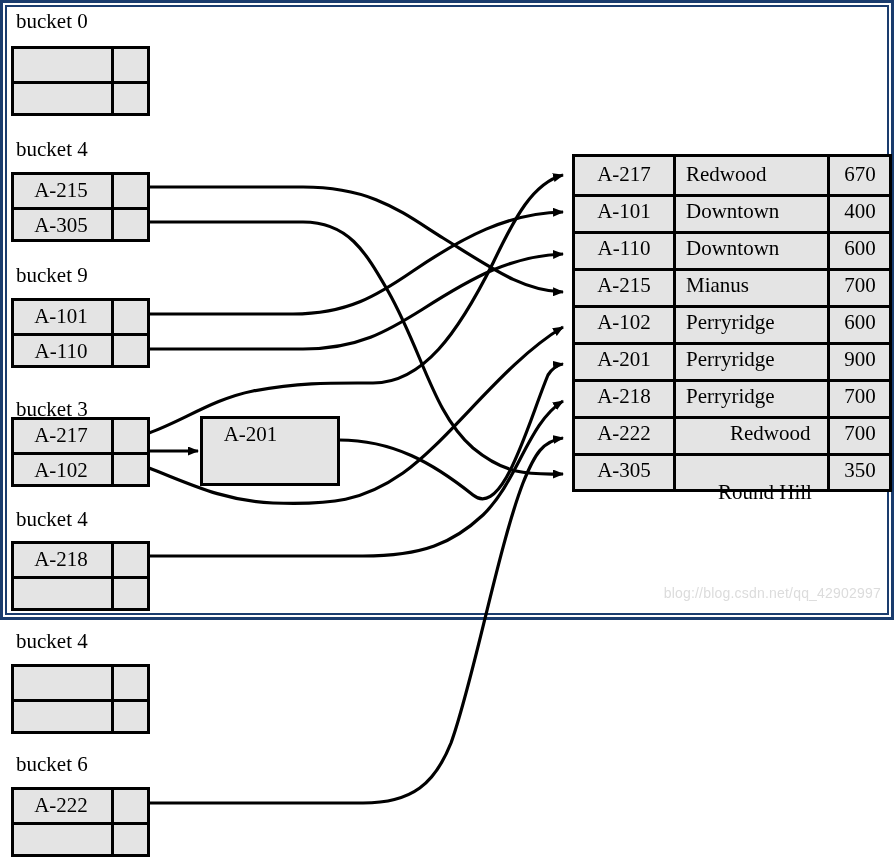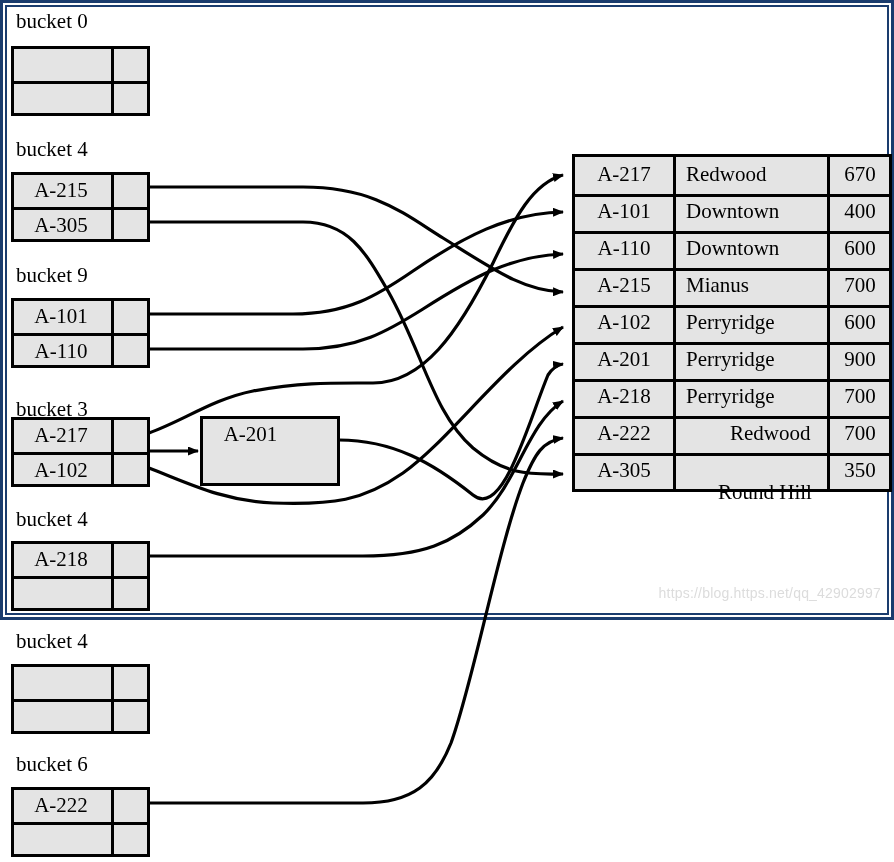--- a/index.html
+++ b/index.html
@@ -226,15 +226,15 @@
   <div class="cell bal" style="left:828px;top:383px;width:58px;">700</div>
 
   <div class="cell acct" style="left:572px;top:420px;width:98px;">A-222</div>
   <div class="cell branch" style="left:679px;top:420px;width:140px;margin-left:48px;">Redwood</div>
   <div class="cell bal" style="left:828px;top:420px;width:58px;">700</div>
 
   <div class="cell acct" style="left:572px;top:457px;width:98px;">A-305</div>
   <div class="cell branch" style="left:683px;top:479px;width:140px;margin-left:32px;">Round Hill</div>
   <div class="cell bal" style="left:828px;top:457px;width:58px;">350</div>
 
-  <div id="watermark">https://blog.https.net/qq_42902997</div>
+  <div id="watermark">blog://blog.csdn.net/qq_42902997</div>
 
 </div>
 
 </body></html>

